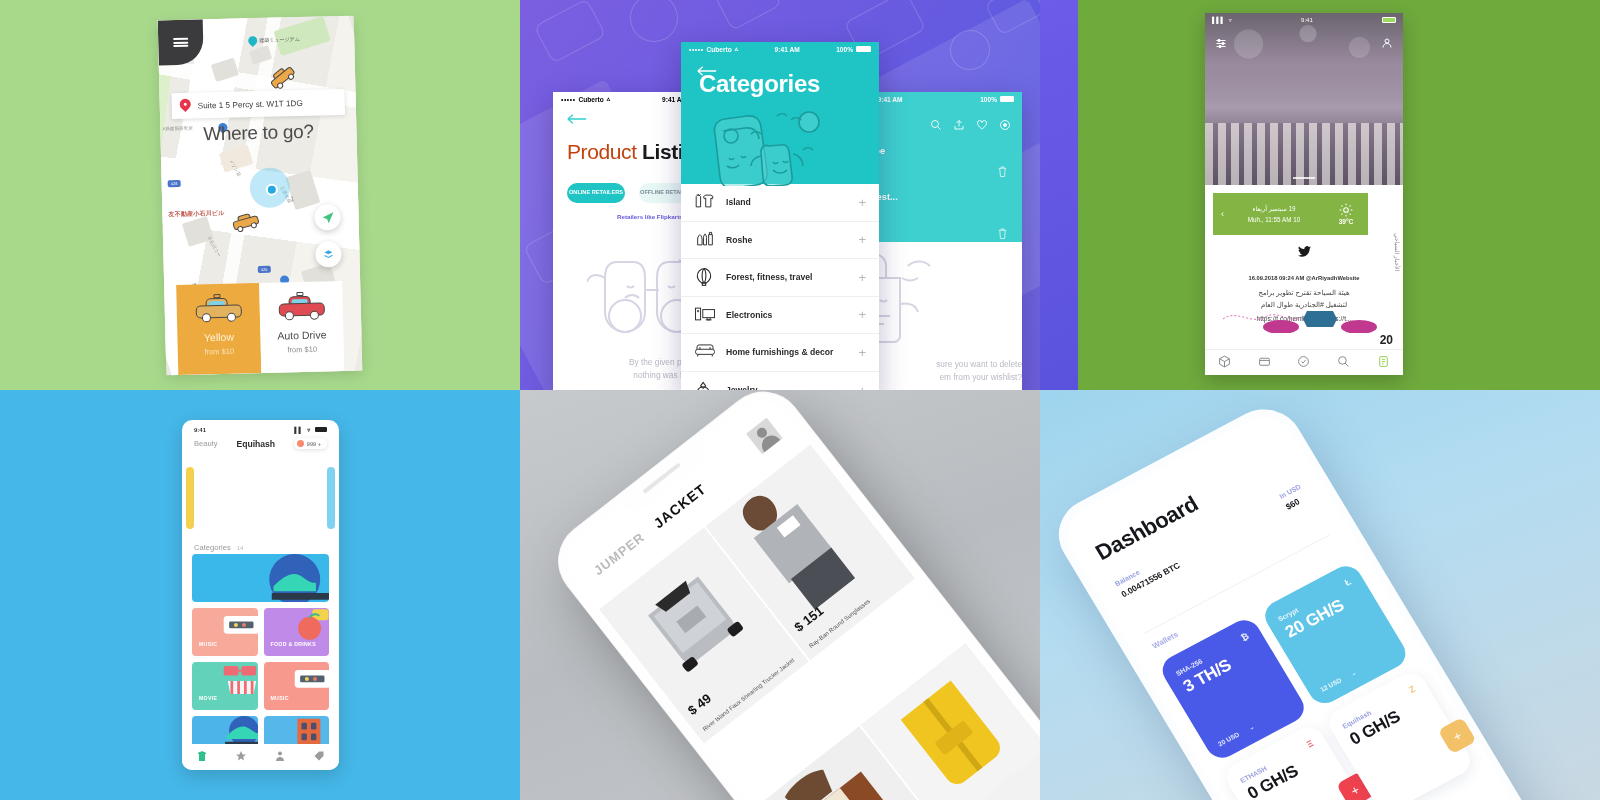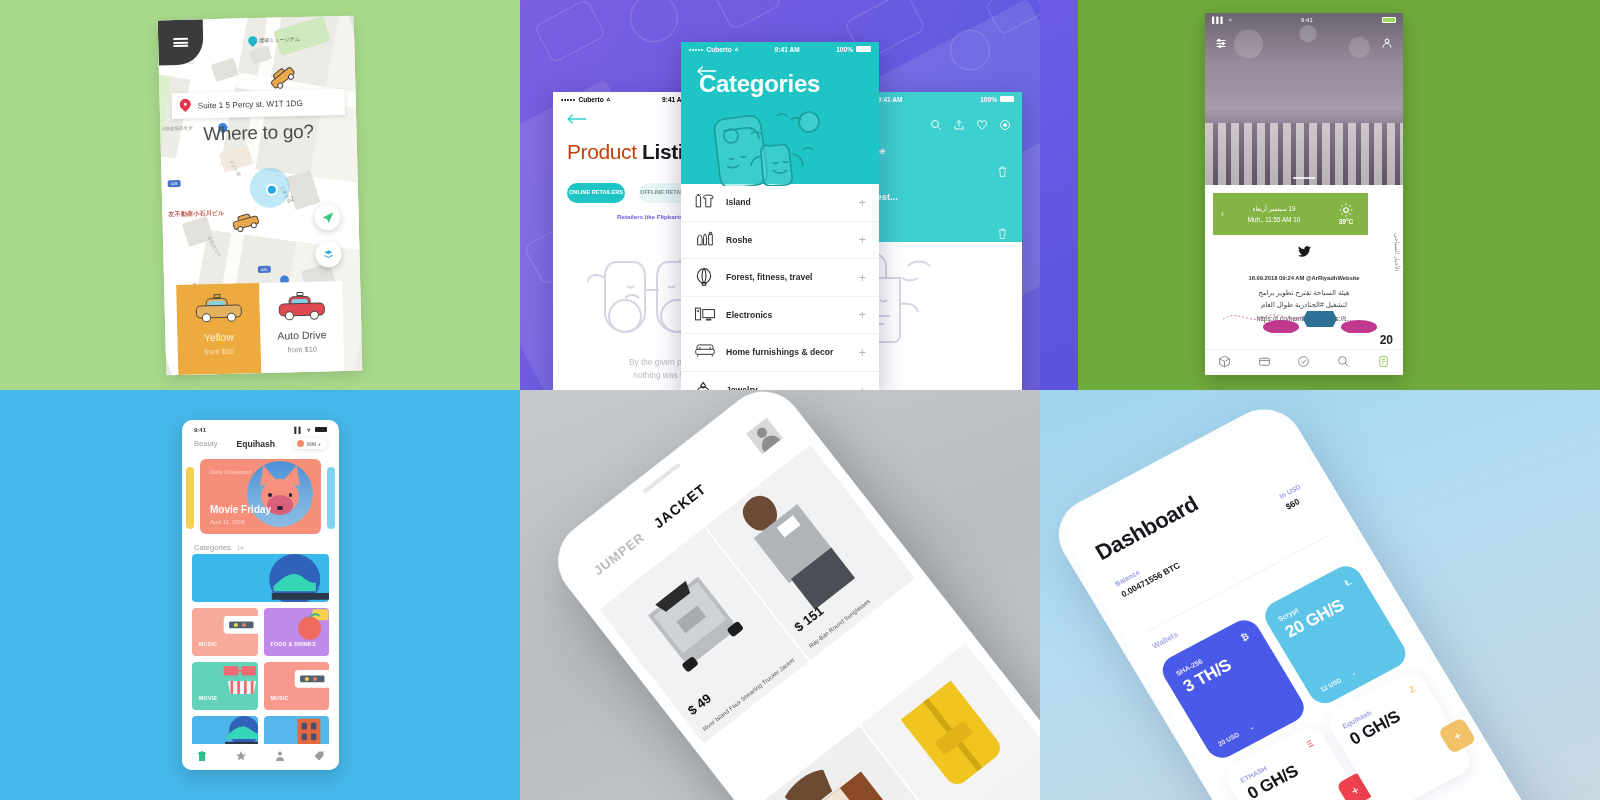--- a/index.html
+++ b/index.html
@@ -518,20 +518,24 @@
           <svg width="120" height="100" viewBox="0 0 120 100" fill="none" stroke="#d5d5e4" stroke-width="2">
             <path d="M32 30h52v58a6 6 0 01-6 6H38a6 6 0 01-6-6z"></path>
             <path d="M46 30V18a12 12 0 0124 0v12"></path>
             <path d="M48 52c2 2 5 2 7 0M64 52c2 2 5 2 7 0"></path>
             <path d="M46 68h28M46 76h22"></path>
             <path d="M84 56c10-2 16 2 18 8"></path>
               <path d="M32 58c-8 0-12 4-14 10"></path>
             <path d="M92 18c6-6 16-6 22 0M86 30c5 3 11 3 16 0"></path>
           </svg>
         </div>
+        <div class="empty-txt" style="position:absolute;left:6px;right:0;bottom:14px;text-align:right">
+          <div>sure you want to delete</div>
+          <div>em from your wishlist?</div>
+        </div>
       </div>
     </div>
 
     <div class="p2 p2-mid">
       <div class="cat-hero teal">
         <div class="st-bar" style="color:#fff">
           <span class="st-dots">•••••</span>
           <span style="margin-left:3px">Cuberto</span>
           <span style="margin-left:3px">▵</span>
           <span class="st-mid">9:41 AM</span>
@@ -749,34 +753,20 @@
         <span class="p4-ttl">Equihash</span>
         <span class="p4-coins">
           <span class="coin-dot"></span>
           <span class="coin-n">999 +</span>
         </span>
       </div>
 
       <div class="hero-wrap">
         <div class="hero-side" style="left:-4px;background:#f5d04e"></div>
         <div class="hero-side" style="right:-4px;background:#7fd3f0"></div>
-        <div class="hero-card">
-          <div class="hero-fox">
-            <div class="fox-ear l"></div>
-              <div class="fox-ear r"></div>
-            <div class="fox-head"></div>
-              <div class="fox-snout"></div>
-            <div class="fox-eye l"></div>
-              <div class="fox-eye r"></div>
-              <div class="fox-nose"></div>
-          </div>
-          <div class="hero-kicker">Daily Crossword</div>
-          <div class="hero-name">Movie Friday</div>
-          <div class="hero-date">April 11, 2018</div>
-        </div>
       </div>
 
       <div class="cat-head">
         <span class="cat-h-t">Categories</span>
         <span class="cat-h-n">14</span>
       </div>
 
       <div class="tiles">
         <div class="tile wide" style="background:#3ab8ea">
           <svg class="tile-art" viewBox="0 0 100 60" preserveAspectRatio="xMidYMid slice">

